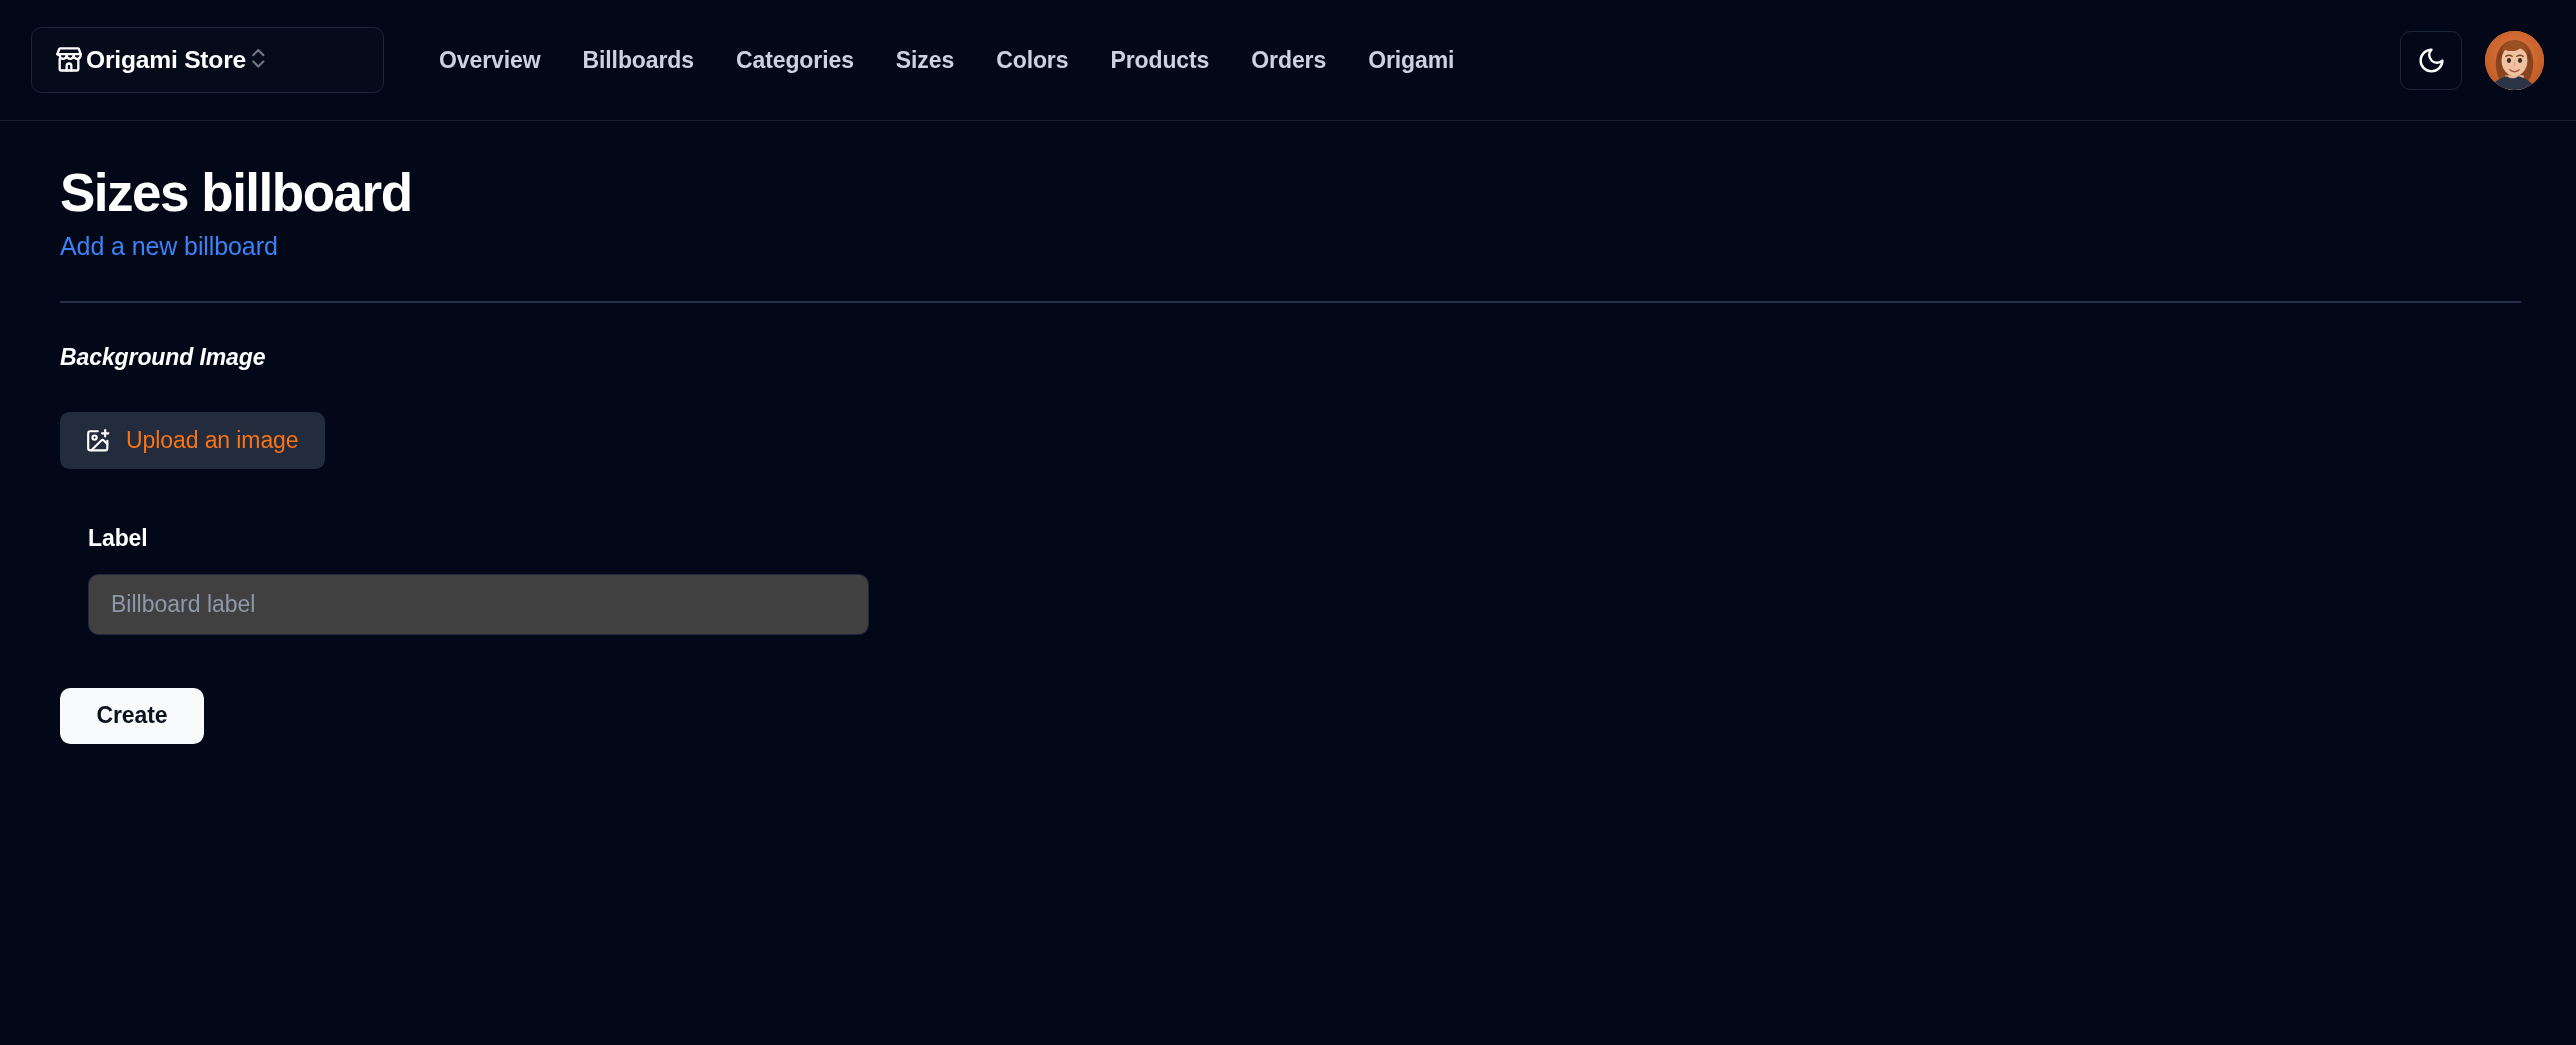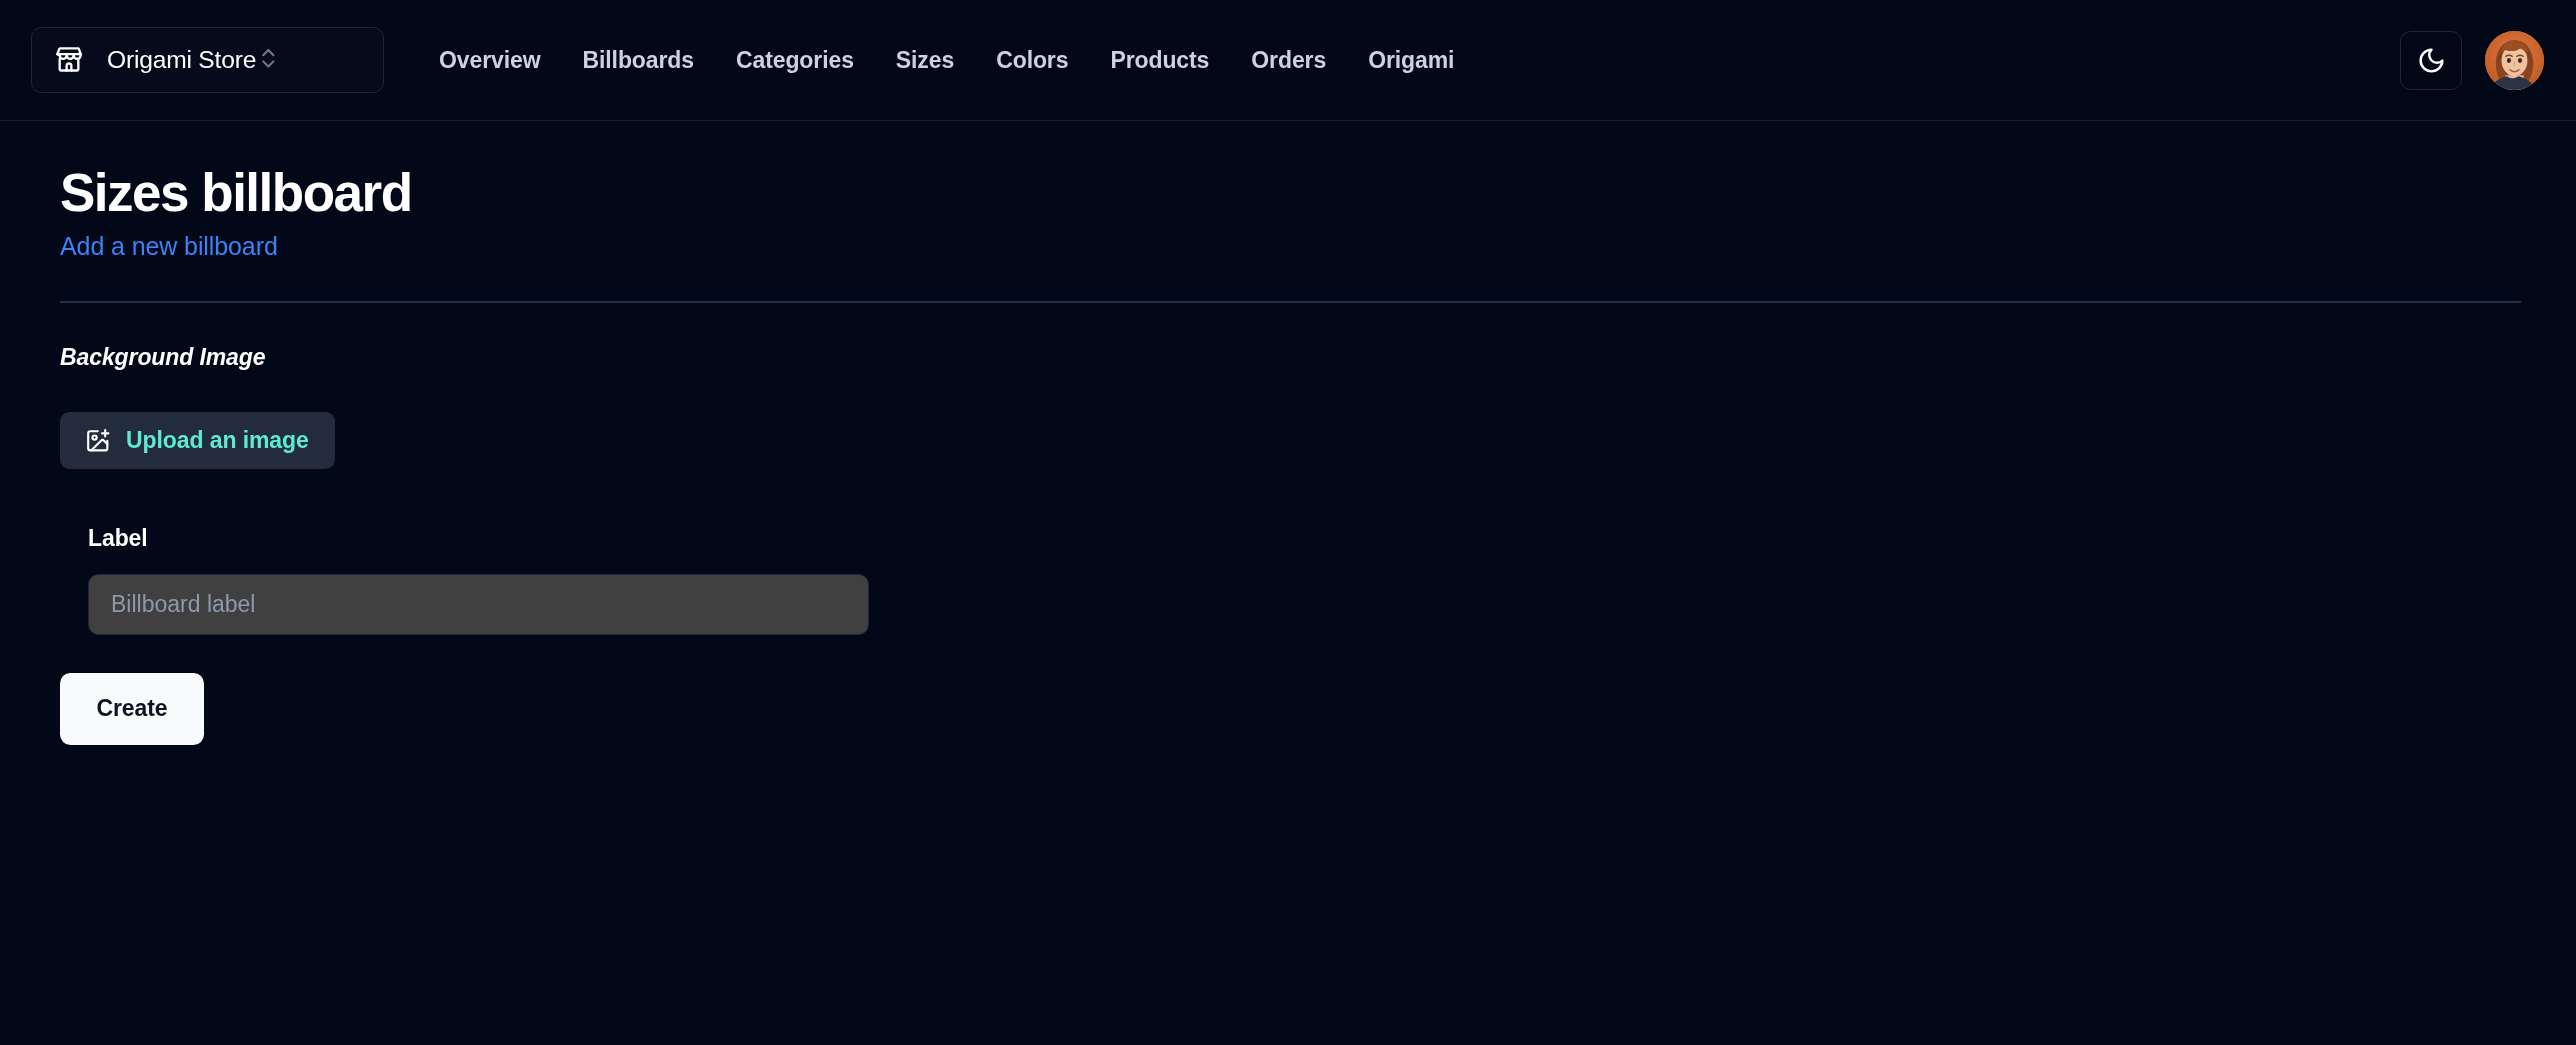--- a/index.html
+++ b/index.html
@@ -40,23 +40,23 @@
   }
   .store-switcher .store-icon {
     width: 28px;
     height: 28px;
     flex-shrink: 0;
     display: block;
   }
   .store-switcher .store-name {
     color: #ffffff;
     font-size: 24.6px;
-    font-weight: 400;
+    font-weight: 700;
     letter-spacing: -0.2px;
-    margin-left: 24px;
+    margin-left: 3px;
     white-space: nowrap;
   }
   .store-switcher .chev {
     width: 24.6px;
     height: 24.6px;
     margin-left: auto;
     flex-shrink: 0;
     opacity: .55;
   }
 
@@ -152,23 +152,23 @@
     align-items: center;
     gap: 16px;
     background: #232c3c;
     border: none;
     border-radius: 9.5px;
     padding: 0 26.5px 0 24.6px;
     cursor: pointer;
   }
   .upload-button svg { width: 25.5px; height: 25.5px; display: block; flex-shrink: 0; }
   .upload-button .ub-text {
-    color: #5eead4;
-    font-size: 23px;
-    font-weight: 700;
+    color: #f97316;
+    font-size: 23px;
+    font-weight: 400;
     letter-spacing: -0.1px;
     text-align: center;
   }
 
   .field-block { margin-top: 56px; margin-left: 28px; }
   .field-label {
     color: #ffffff;
     font-size: 23px;
     font-weight: 600;
     letter-spacing: -0.1px;
@@ -184,22 +184,22 @@
     border-radius: 10.4px;
     color: #e6ebf3;
     font-family: "Liberation Sans", sans-serif;
     font-size: 23px;
     padding: 0 22px;
     outline: none;
   }
   .text-input::placeholder { color: #8e98ab; }
 
   .create-button {
-    margin-top: 38px;
-    height: 72px;
+    margin-top: 53px;
+    height: 56px;
     min-width: 144px;
     padding: 0 26.5px;
     background: #f8fafc;
     color: #0b1220;
     border: none;
     border-radius: 10.4px;
     font-family: "Liberation Sans", sans-serif;
     font-size: 23px;
     font-weight: 600;
     letter-spacing: -0.1px;

